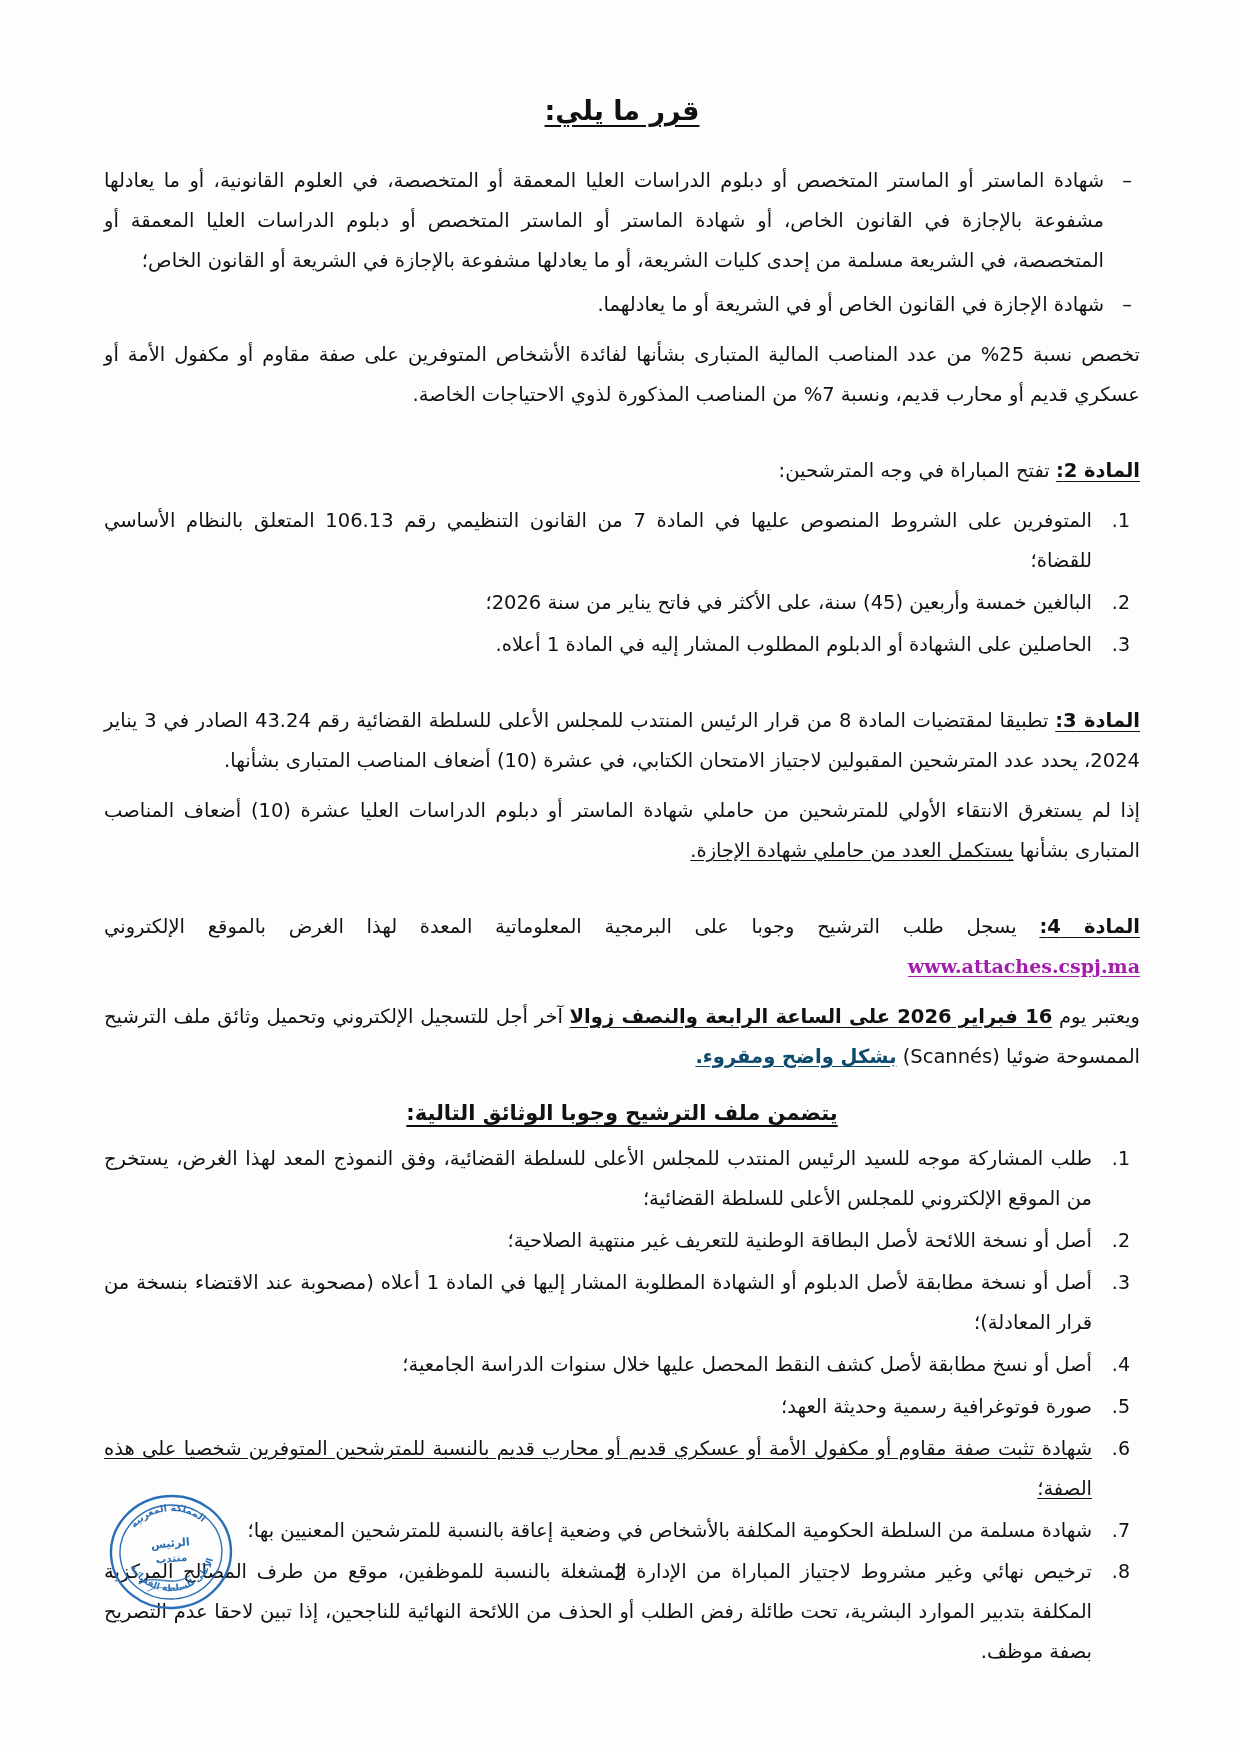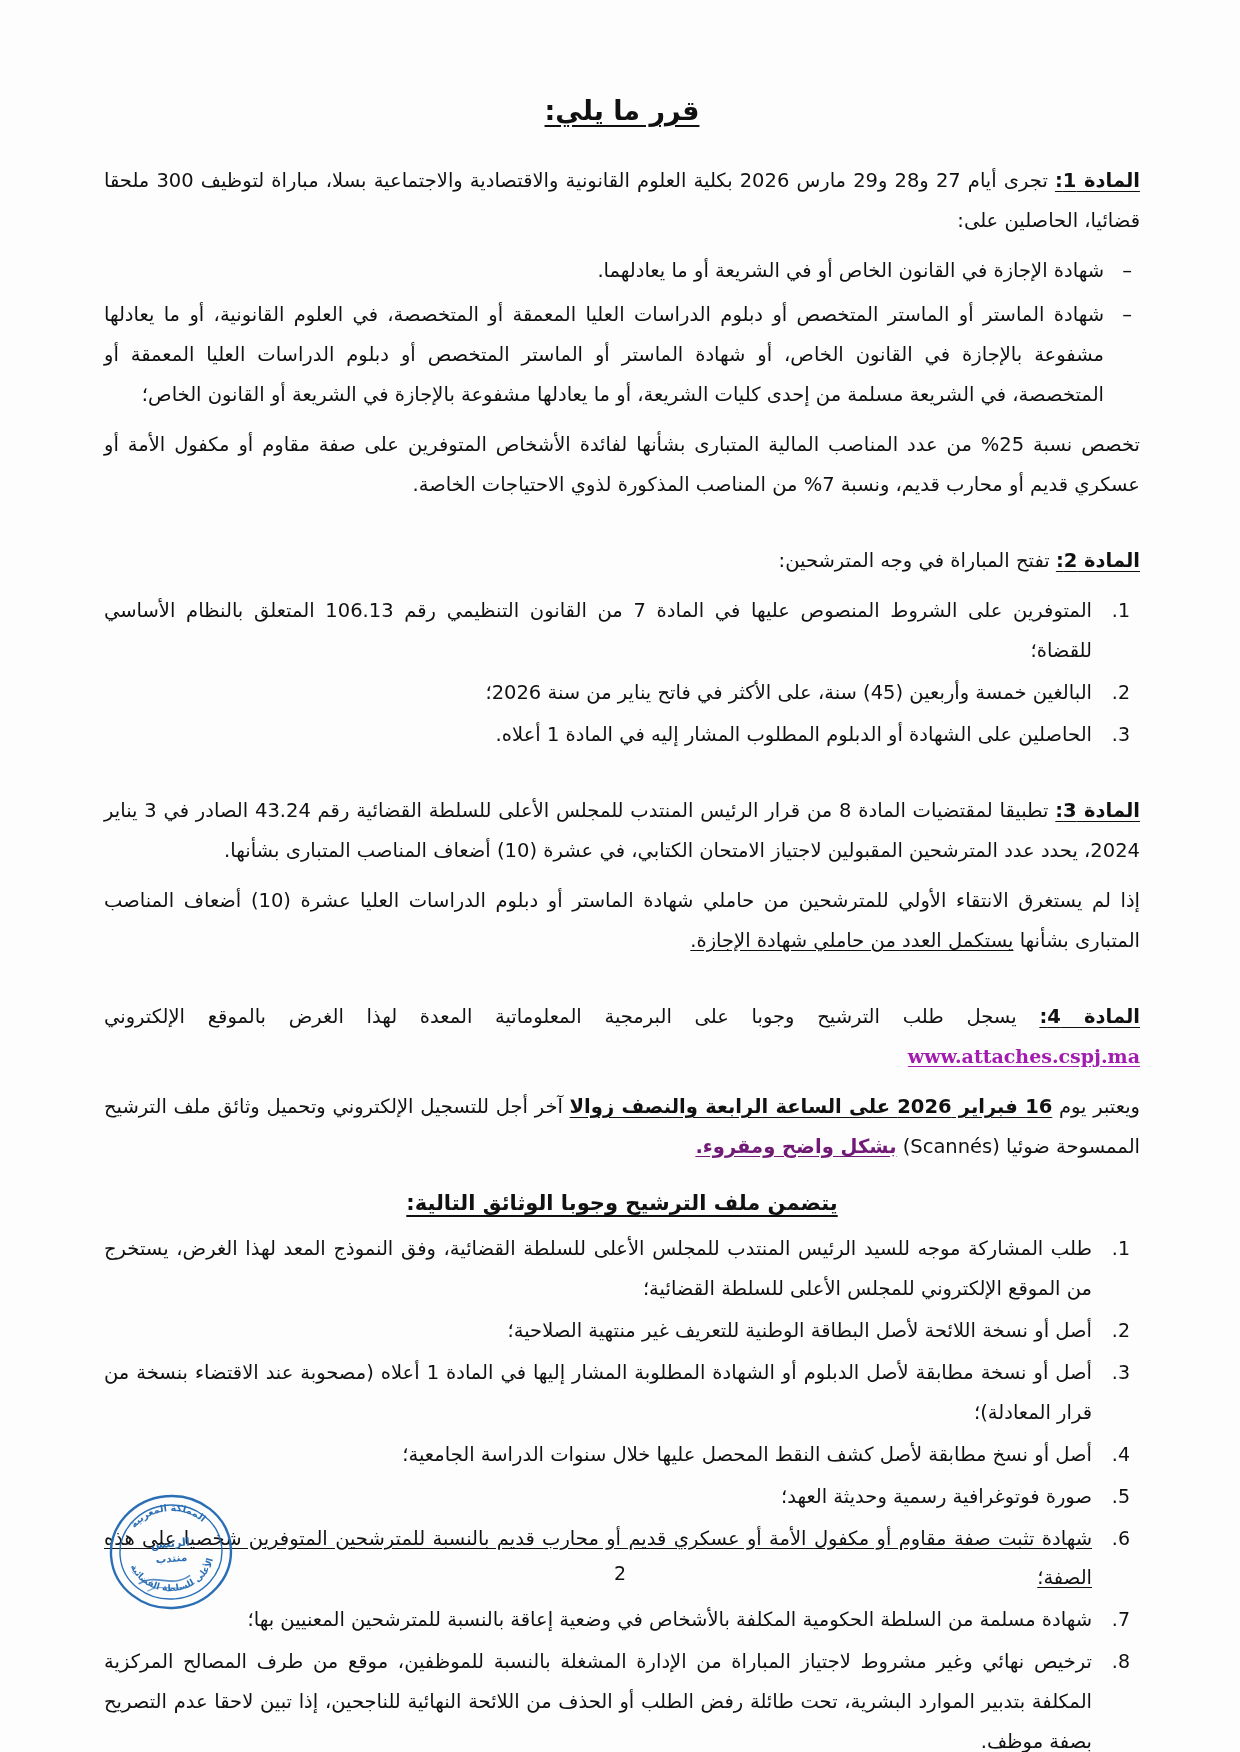--- a/index.html
+++ b/index.html
@@ -117,21 +117,21 @@
     text-decoration: underline;
     text-underline-offset: 3px;
     direction: ltr;
     unicode-bidi: embed;
     font-weight: bold;
     font-size: 19px;
     font-family: "DejaVu Serif", "Liberation Serif", serif;
   }
 
   .red {
-    color: #701a75;
+    color: #0c4a6e;
     font-weight: bold;
     text-decoration: underline;
     text-underline-offset: 3px;
   }
 
   .deadline-hl {
     font-weight: bold;
     text-decoration: underline;
     text-underline-offset: 4px;
     margin-top: 17px;
@@ -170,31 +170,27 @@
 <body>
 
 <div class="page">
 
   <div class="content">
 
     <h1 class="doc-title">
       <span class="u">قرر ما يلي:</span>
     </h1>
 
-    <p class="para">
-      <span class="article-label">المادة 1:</span>
-      <span>تجرى أيام 27 و28 و29 مارس 2026 بكلية العلوم القانونية والاقتصادية والاجتماعية بسلا، مباراة لتوظيف 300 ملحقا قضائيا، الحاصلين على:</span>
-    </p>
 
     <ul class="dash-list">
       <li>
+        <span>شهادة الماستر أو الماستر المتخصص أو دبلوم الدراسات العليا المعمقة أو المتخصصة، في العلوم القانونية، أو ما يعادلها مشفوعة بالإجازة في القانون الخاص، أو شهادة الماستر أو الماستر المتخصص أو دبلوم الدراسات العليا المعمقة أو المتخصصة، في الشريعة مسلمة من إحدى كليات الشريعة، أو ما يعادلها مشفوعة بالإجازة في الشريعة أو القانون الخاص؛</span>
+      </li>
+      <li>
         <span>شهادة الإجازة في القانون الخاص أو في الشريعة أو ما يعادلهما.</span>
-      </li>
-      <li>
-        <span>شهادة الماستر أو الماستر المتخصص أو دبلوم الدراسات العليا المعمقة أو المتخصصة، في العلوم القانونية، أو ما يعادلها مشفوعة بالإجازة في القانون الخاص، أو شهادة الماستر أو الماستر المتخصص أو دبلوم الدراسات العليا المعمقة أو المتخصصة، في الشريعة مسلمة من إحدى كليات الشريعة، أو ما يعادلها مشفوعة بالإجازة في الشريعة أو القانون الخاص؛</span>
       </li>
     </ul>
 
     <p class="para">
       <span>تخصص نسبة 25% من عدد المناصب المالية المتبارى بشأنها لفائدة الأشخاص المتوفرين على صفة مقاوم أو مكفول الأمة أو عسكري قديم أو محارب قديم، ونسبة 7% من المناصب المذكورة لذوي الاحتياجات الخاصة.</span>
     </p>
 
     <div class="spacer-md"></div>
 
     <p class="para">

